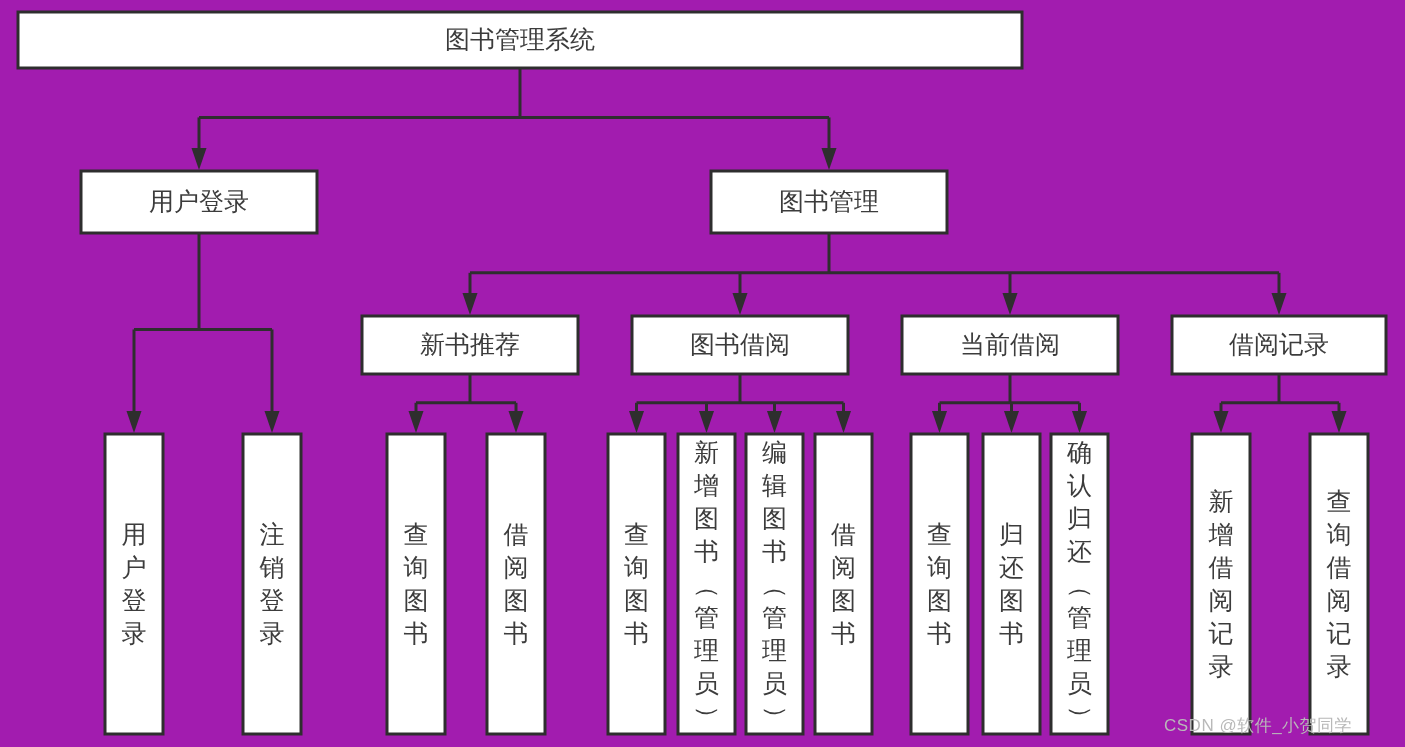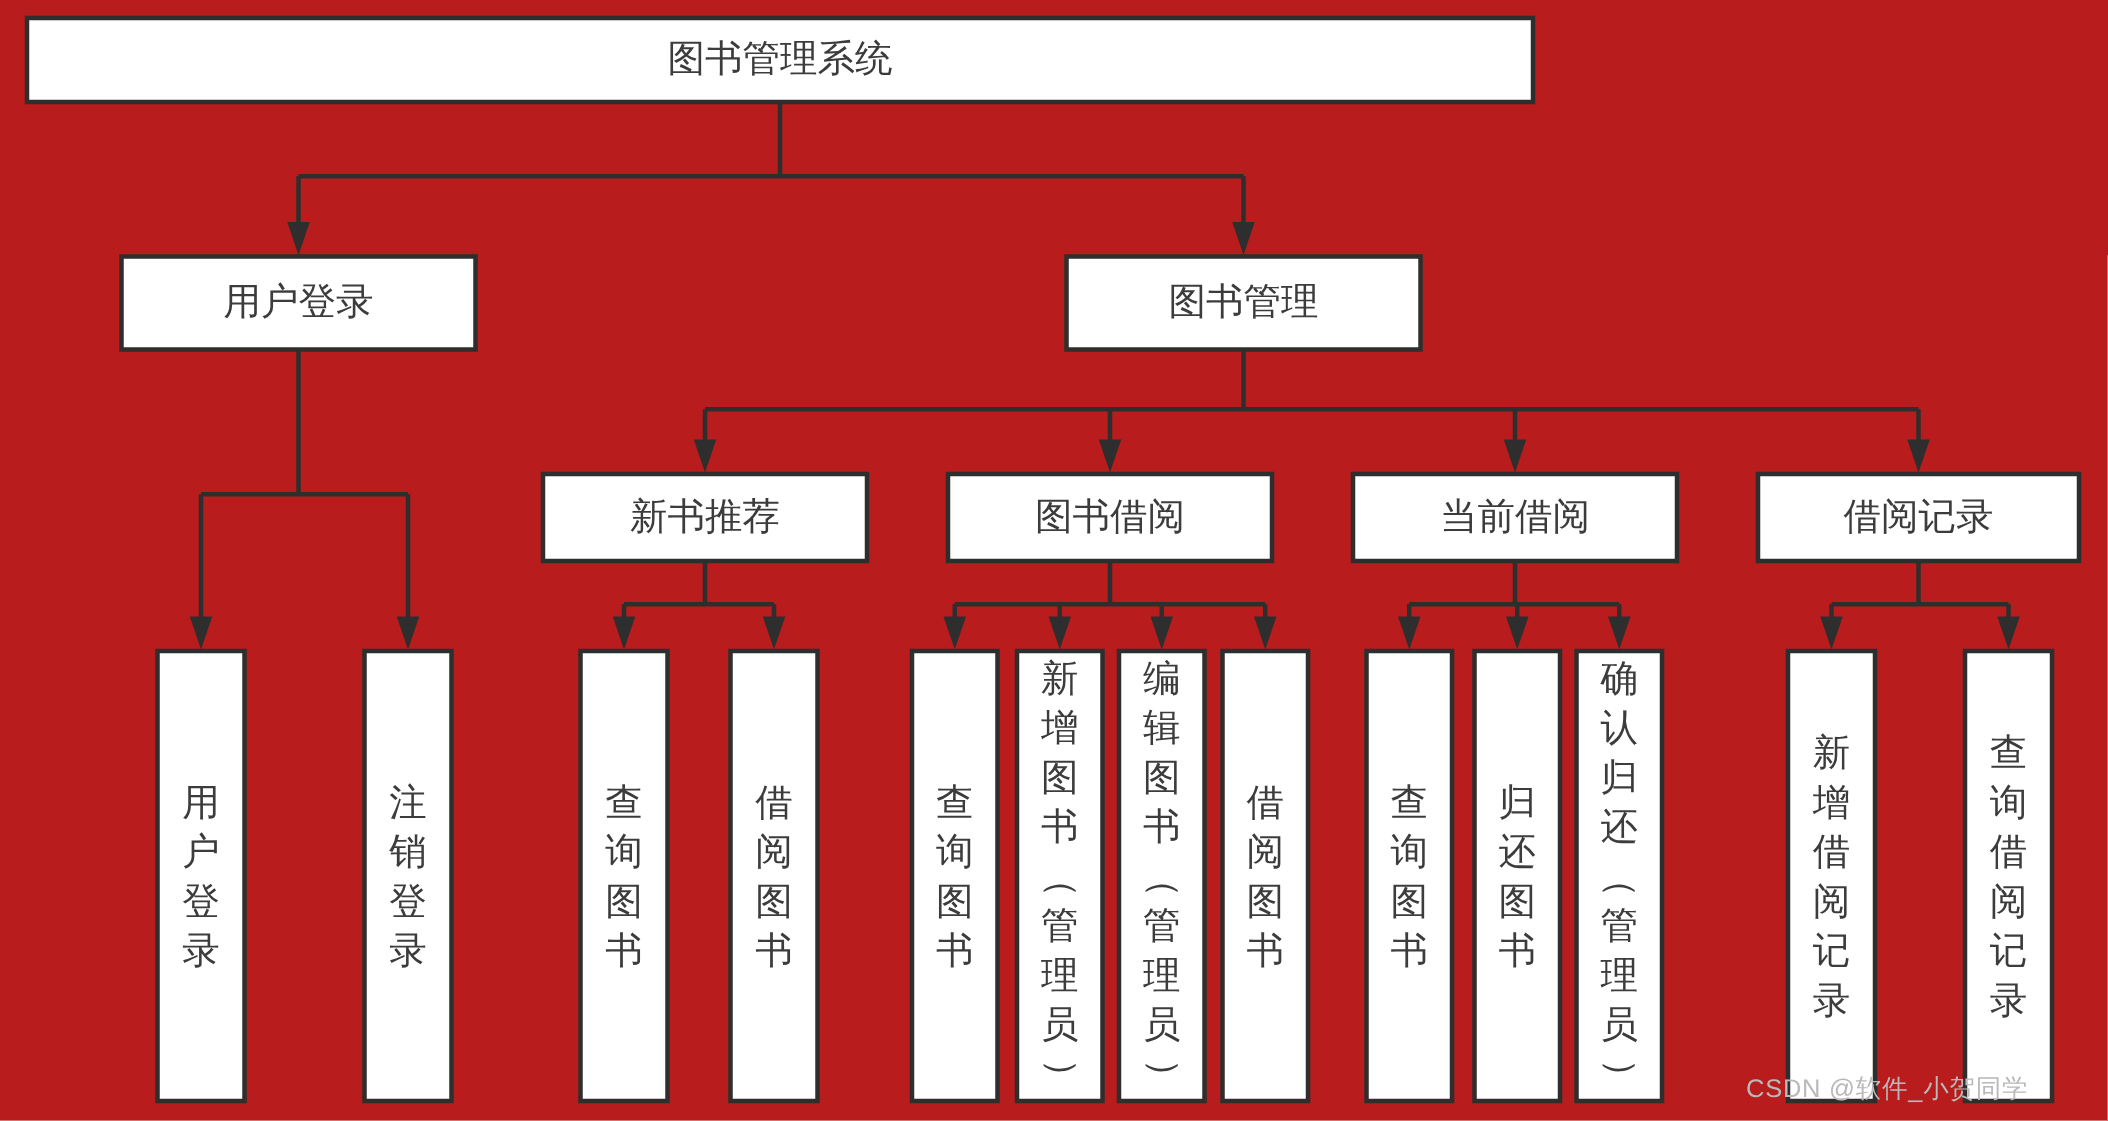--- a/index.html
+++ b/index.html
@@ -1,21 +1,21 @@
 <!DOCTYPE html>
 <html><head>
 <meta charset="utf-8">
 <style>
   html,body{margin:0;padding:0;background:#ffffff;}
   body{
     width:1405px;height:747px;overflow:hidden;
     font-family:"Liberation Sans","DejaVu Sans",sans-serif;
     -webkit-font-smoothing:antialiased;
   }
-  #diagram-root{position:relative;width:1405px;height:747px;background:#b91c1c;}
+  #diagram-root{position:relative;width:1405px;height:747px;background:#a21caf;}
   svg#flow{position:absolute;left:0;top:0;width:1405px;height:747px;}
   .node-rect{fill:#ffffff;stroke:#2e2e2e;stroke-width:3;}
   .connector{stroke:#2e2e2e;stroke-width:3;fill:none;}
   .arrow-head{fill:#2e2e2e;stroke:none;}
   .node-label{
     fill:#3c3c3c;
     font-family:"Liberation Sans","DejaVu Sans",sans-serif;
     text-anchor:middle;
     dominant-baseline:middle;
   }

